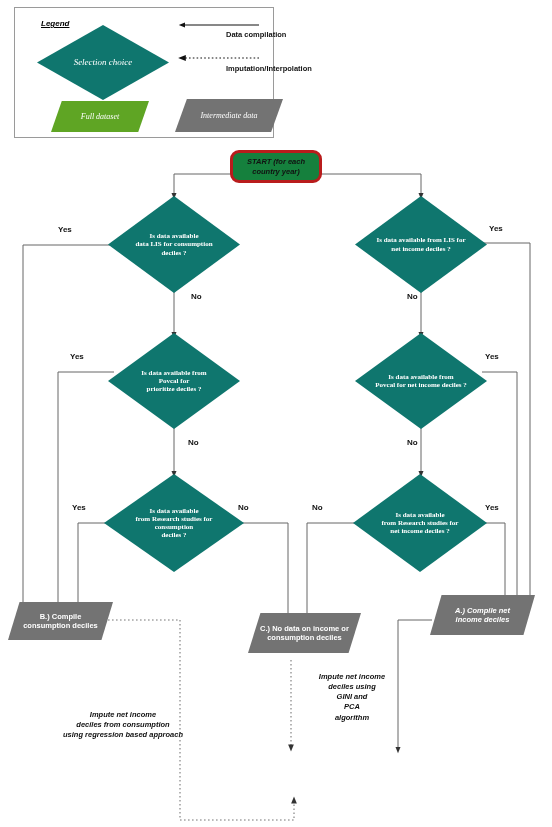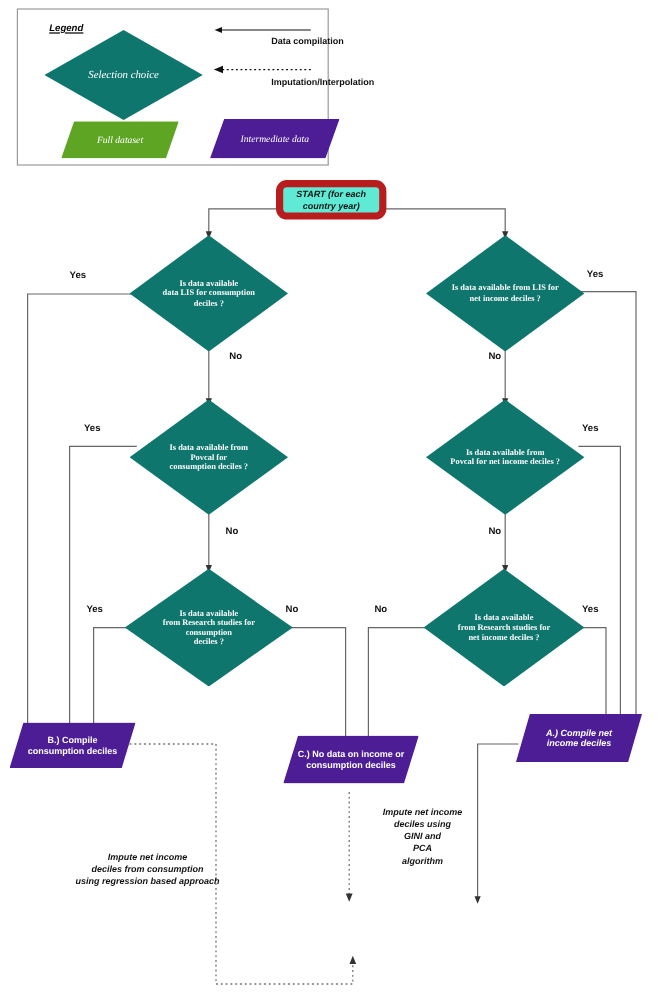--- a/index.html
+++ b/index.html
@@ -21,25 +21,25 @@
 
   
   .diamond{background:#0f766e;
            clip-path:polygon(50% 0%,100% 50%,50% 100%,0% 50%);
            color:#ffffff;font-family:"Liberation Serif",serif;font-weight:bold;
            line-height:1.18;padding:0 4px;}
 
   
   .para{clip-path:polygon(11% 0%,100% 0%,89% 100%,0% 100%);
         color:#ffffff;font-weight:bold;line-height:1.2;}
-  .para.orange{background:#4c1d95;}
+  .para.orange{background:#737373;}
   .para.green{background:#5FA524;}
 
   
-  .start-box{background:#5eead4;border:6px solid #b91c1c;border-radius:9px;
+  .start-box{background:#15803d;border:3px solid #b91c1c;border-radius:9px;
              color:#111;font-style:italic;font-weight:bold;font-size:7.5px;
              line-height:1.3;}
 
   
   .lbl{position:absolute;font-size:8px;font-weight:bold;color:#111;
        white-space:nowrap;}
   .ann{position:absolute;font-size:7.5px;font-weight:bold;font-style:italic;
        color:#111;text-align:center;line-height:1.35;}
 
   .legend-diamond{position:absolute;left:22px;top:17px;width:132px;height:75px;
@@ -160,21 +160,21 @@
       <div>net income deciles ?</div>
     </div>
   </div>
   <div class="lbl" style="left:489px;top:224px;">Yes</div>
   <div class="lbl" style="left:407px;top:292px;">No</div>
 
   <div class="node diamond" style="left:108px;top:333px;width:132px;height:96px;font-size:7px;">
     <div>
       <div>Is data available from</div>
       <div>Povcal for</div>
-      <div>consumption deciles ?</div>
+      <div>prioritize deciles ?</div>
     </div>
   </div>
   <div class="lbl" style="left:70px;top:352px;">Yes</div>
   <div class="lbl" style="left:188px;top:438px;">No</div>
 
   <div class="node diamond" style="left:355px;top:333px;width:132px;height:96px;font-size:7px;">
     <div>
       <div>Is data available from</div>
       <div>Povcal for net income deciles ?</div>
     </div>
@@ -203,21 +203,21 @@
   <div class="lbl" style="left:312px;top:503px;">No</div>
   <div class="lbl" style="left:485px;top:503px;">Yes</div>
 
   <div class="node para orange" style="left:8px;top:602px;width:105px;height:38px;font-size:7.5px;">
     <div>
       <div>B.) Compile</div>
       <div>consumption deciles</div>
     </div>
   </div>
 
-  <div class="node para orange" style="left:236px;top:613px;width:113px;height:40px;font-size:7.5px;">
+  <div class="node para orange" style="left:248px;top:613px;width:113px;height:40px;font-size:7.5px;">
     <div>
       <div>C.) No data on income or</div>
       <div>consumption deciles</div>
     </div>
   </div>
 
   <div class="node para orange" style="left:430px;top:595px;width:105px;height:40px;font-size:7.5px;font-style:italic;">
     <div>
       <div>A.) Compile net</div>
       <div>income deciles</div>

